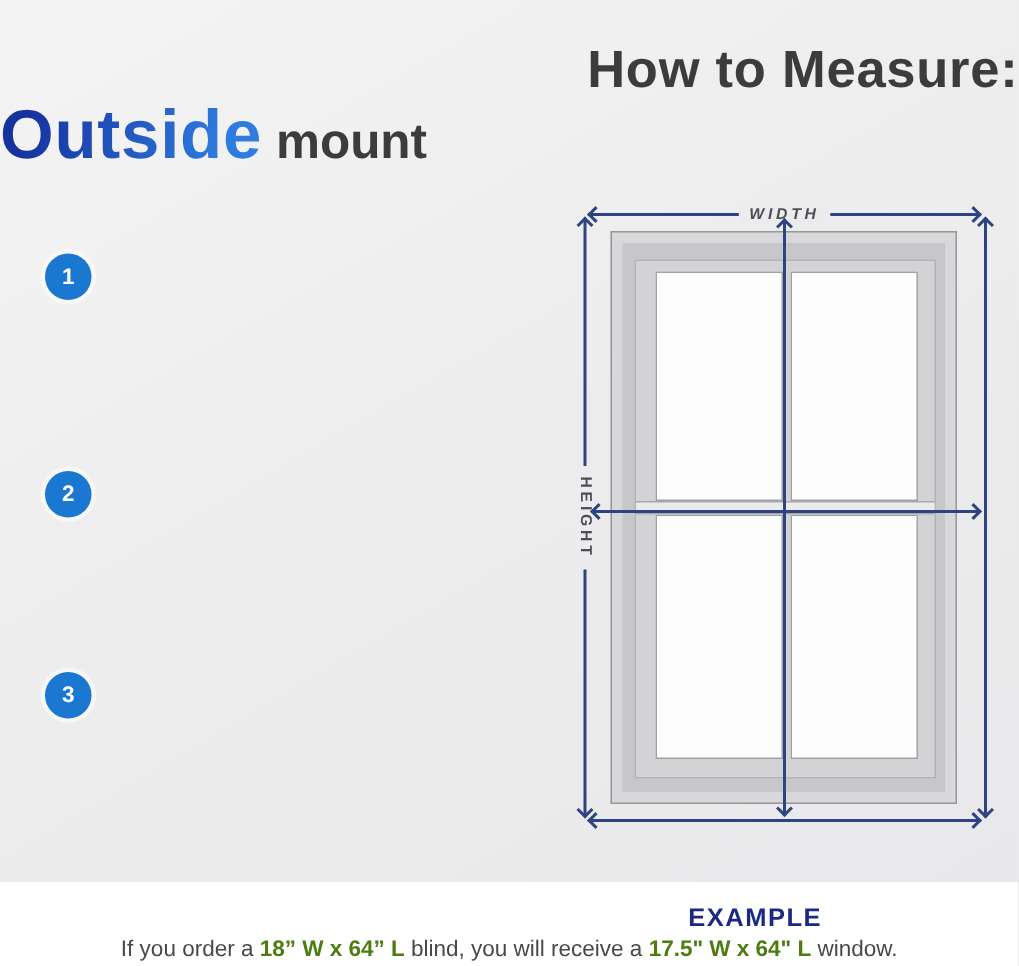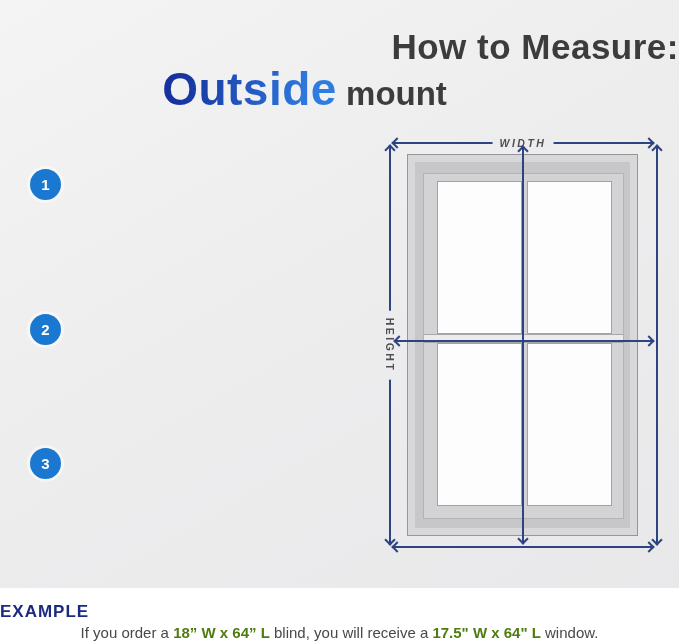--- a/index.html
+++ b/index.html
@@ -7,21 +7,21 @@
     position:relative;width:679px;height:644px;overflow:hidden;
     font-family:"Liberation Sans",sans-serif;
     background:linear-gradient(150deg,#f4f4f5 0%,#ededee 45%,#e8e8ea 100%);
   }
   
   .title-line1{
     position:absolute;left:0;top:27px;width:679px;text-align:right;
     font-size:35px;font-weight:700;color:#3c3c3e;letter-spacing:.5px;
   }
   .title-line2{
-    position:absolute;left:16px;top:62px;width:577px;text-align:center;
+    position:absolute;left:0;top:62px;width:577px;
     color:#3c3c3e;
   }
   .title-highlight{
     font-size:46px;font-weight:800;letter-spacing:.5px;
     background:linear-gradient(100deg,#16329e 10%,#2f7ce0 85%);
     -webkit-background-clip:text;background-clip:text;color:transparent;
   }
   .title-rest{font-size:33px;font-weight:700;color:#3c3c3e;}
   
   .step-badge{
@@ -67,21 +67,21 @@
   .head-d{bottom:-1px;left:-3px;transform:rotate(-45deg);}
   .dim-label{
     position:absolute;left:50%;top:50%;transform:translate(-50%,-50%);
     font-size:10.5px;font-weight:700;letter-spacing:2.5px;color:#4f4f53;
     background:#ececee;padding:0 7px;white-space:nowrap;z-index:11;
   }
   .dim-label.vert{transform:translate(-50%,-50%) rotate(90deg);}
   
   .example-band{position:absolute;left:0;top:588px;width:679px;height:56px;background:#ffffff;}
   .example-heading{
-    position:absolute;left:0;top:14px;width:548px;text-align:left;
+    position:absolute;left:0;top:14px;width:548px;text-align:right;
     font-size:17px;font-weight:700;letter-spacing:1px;color:#1b2a80;
   }
   .example-line{
     position:absolute;left:0;top:36px;width:679px;text-align:center;
     font-size:15px;color:#48484a;
   }
   .example-line .bold{font-weight:700;color:#4d7c0f;}
 </style>
 </head>
 <body>

